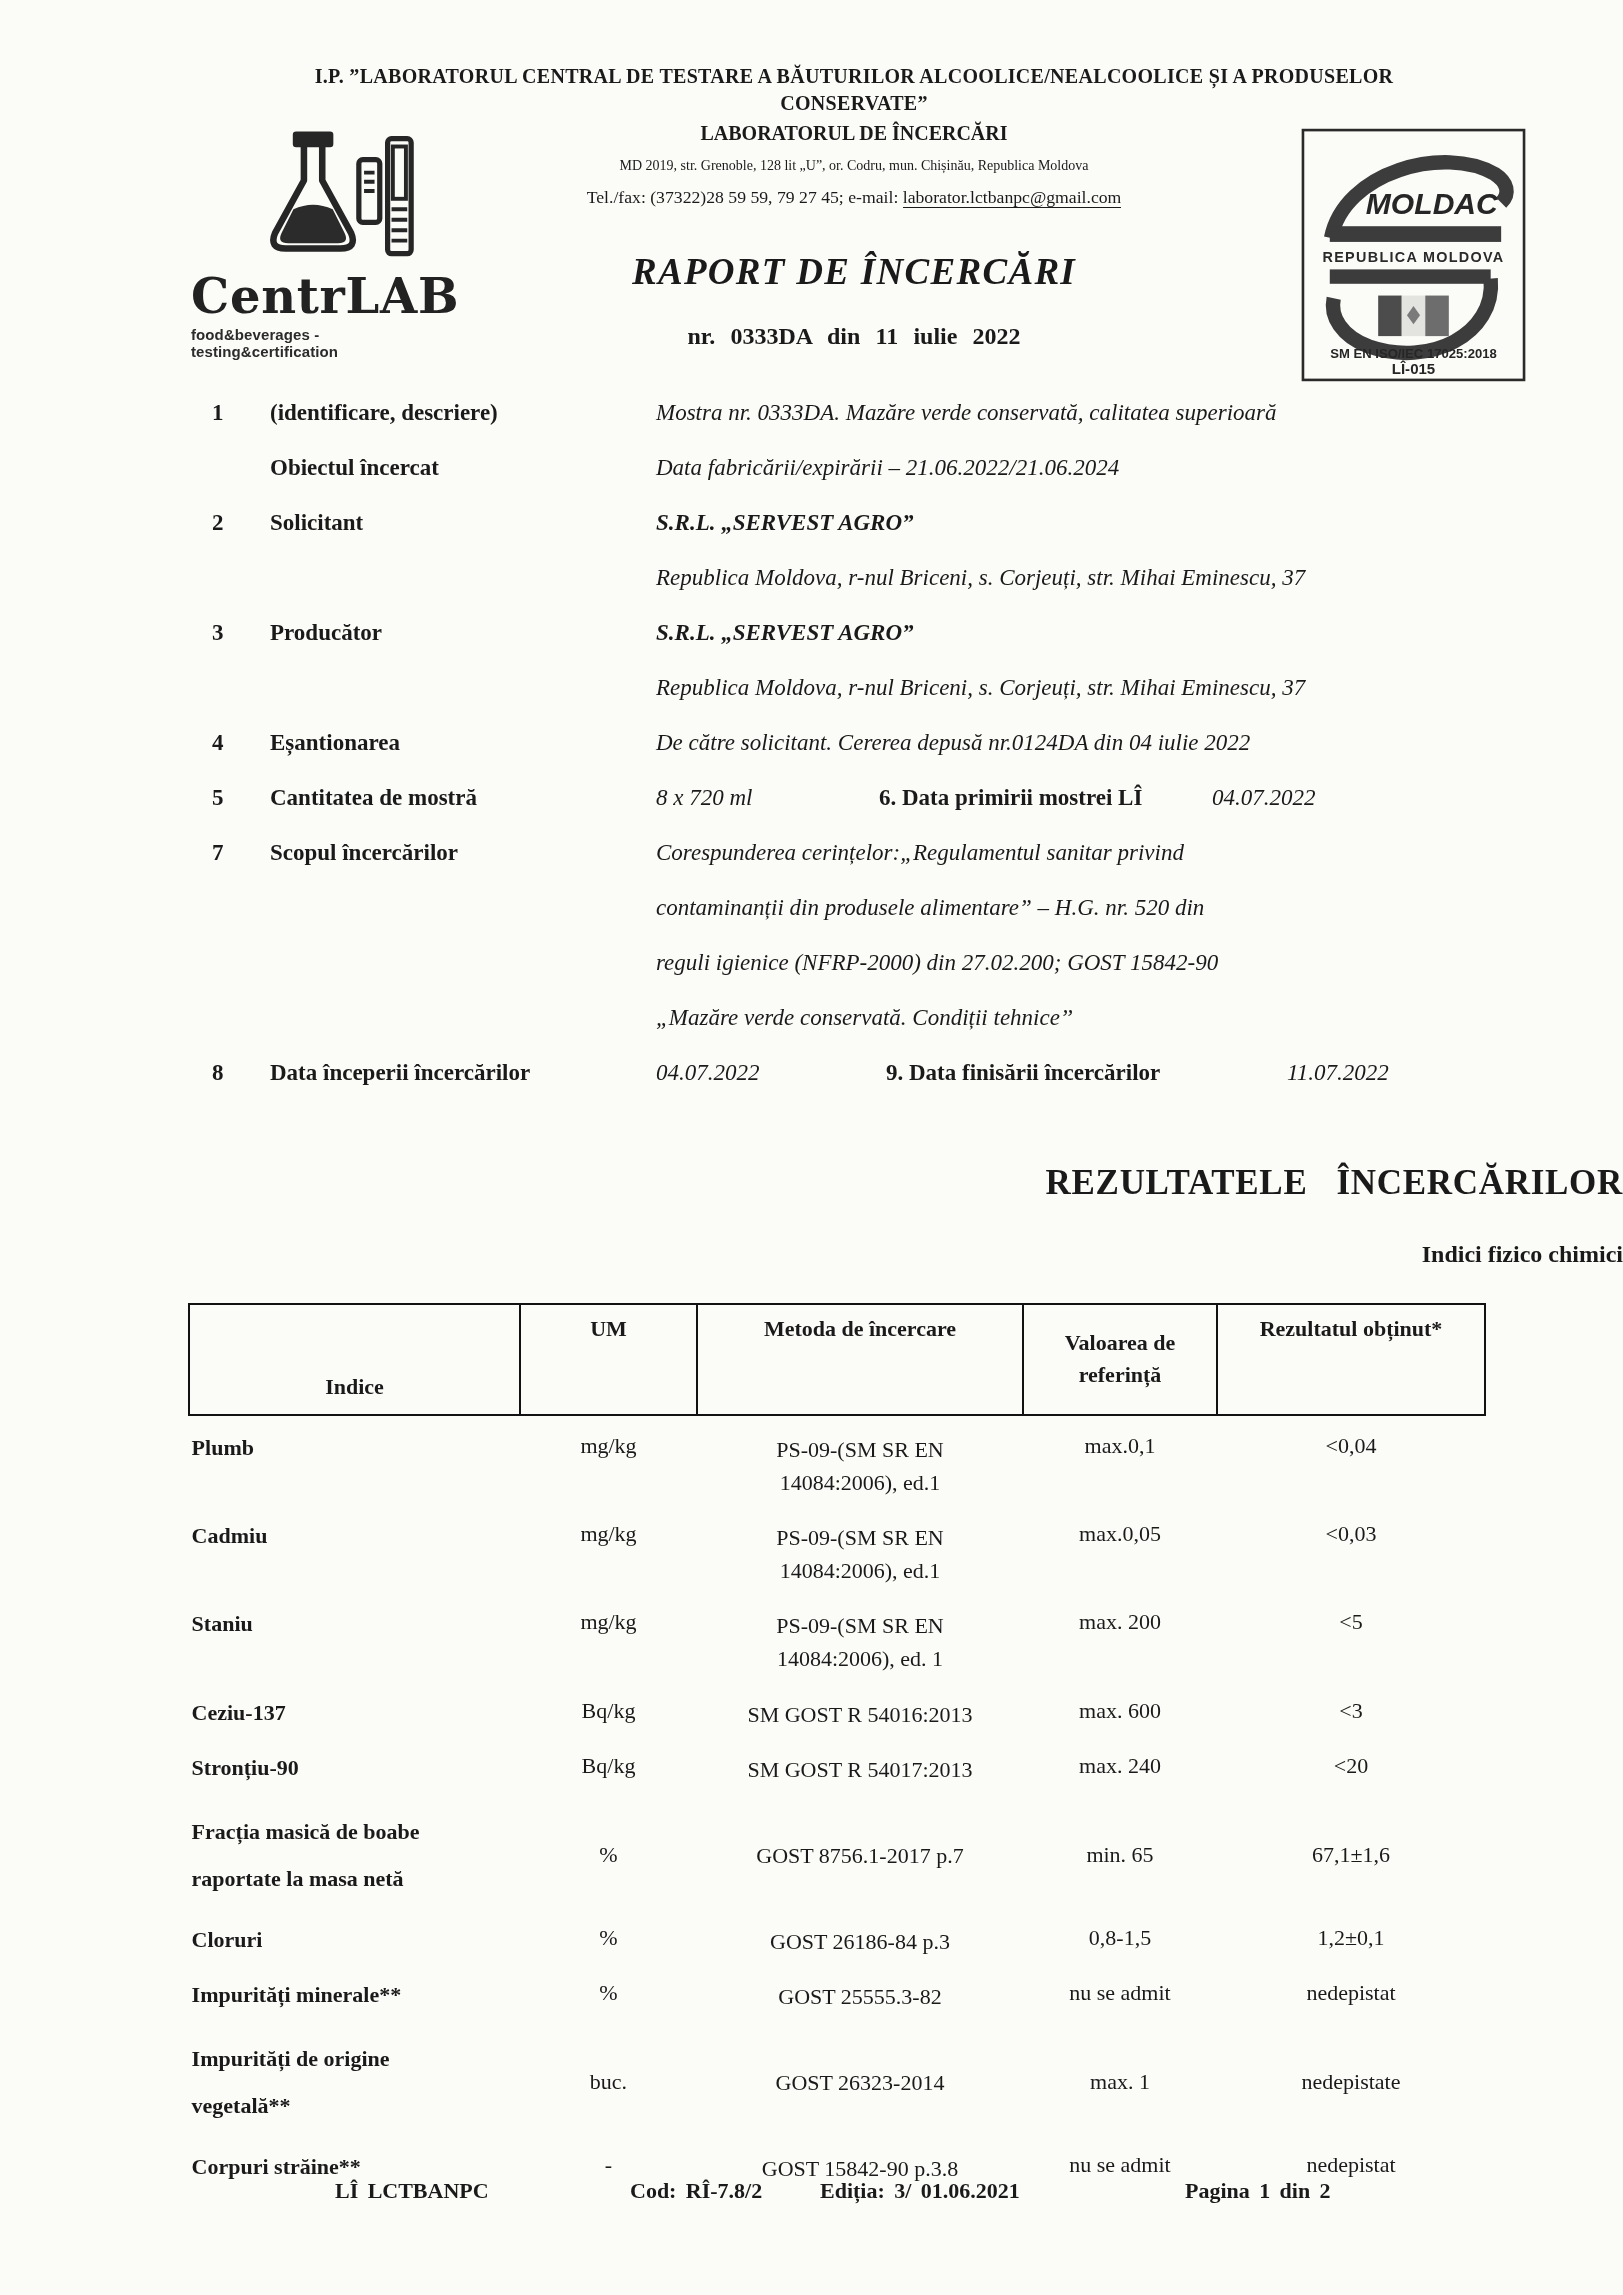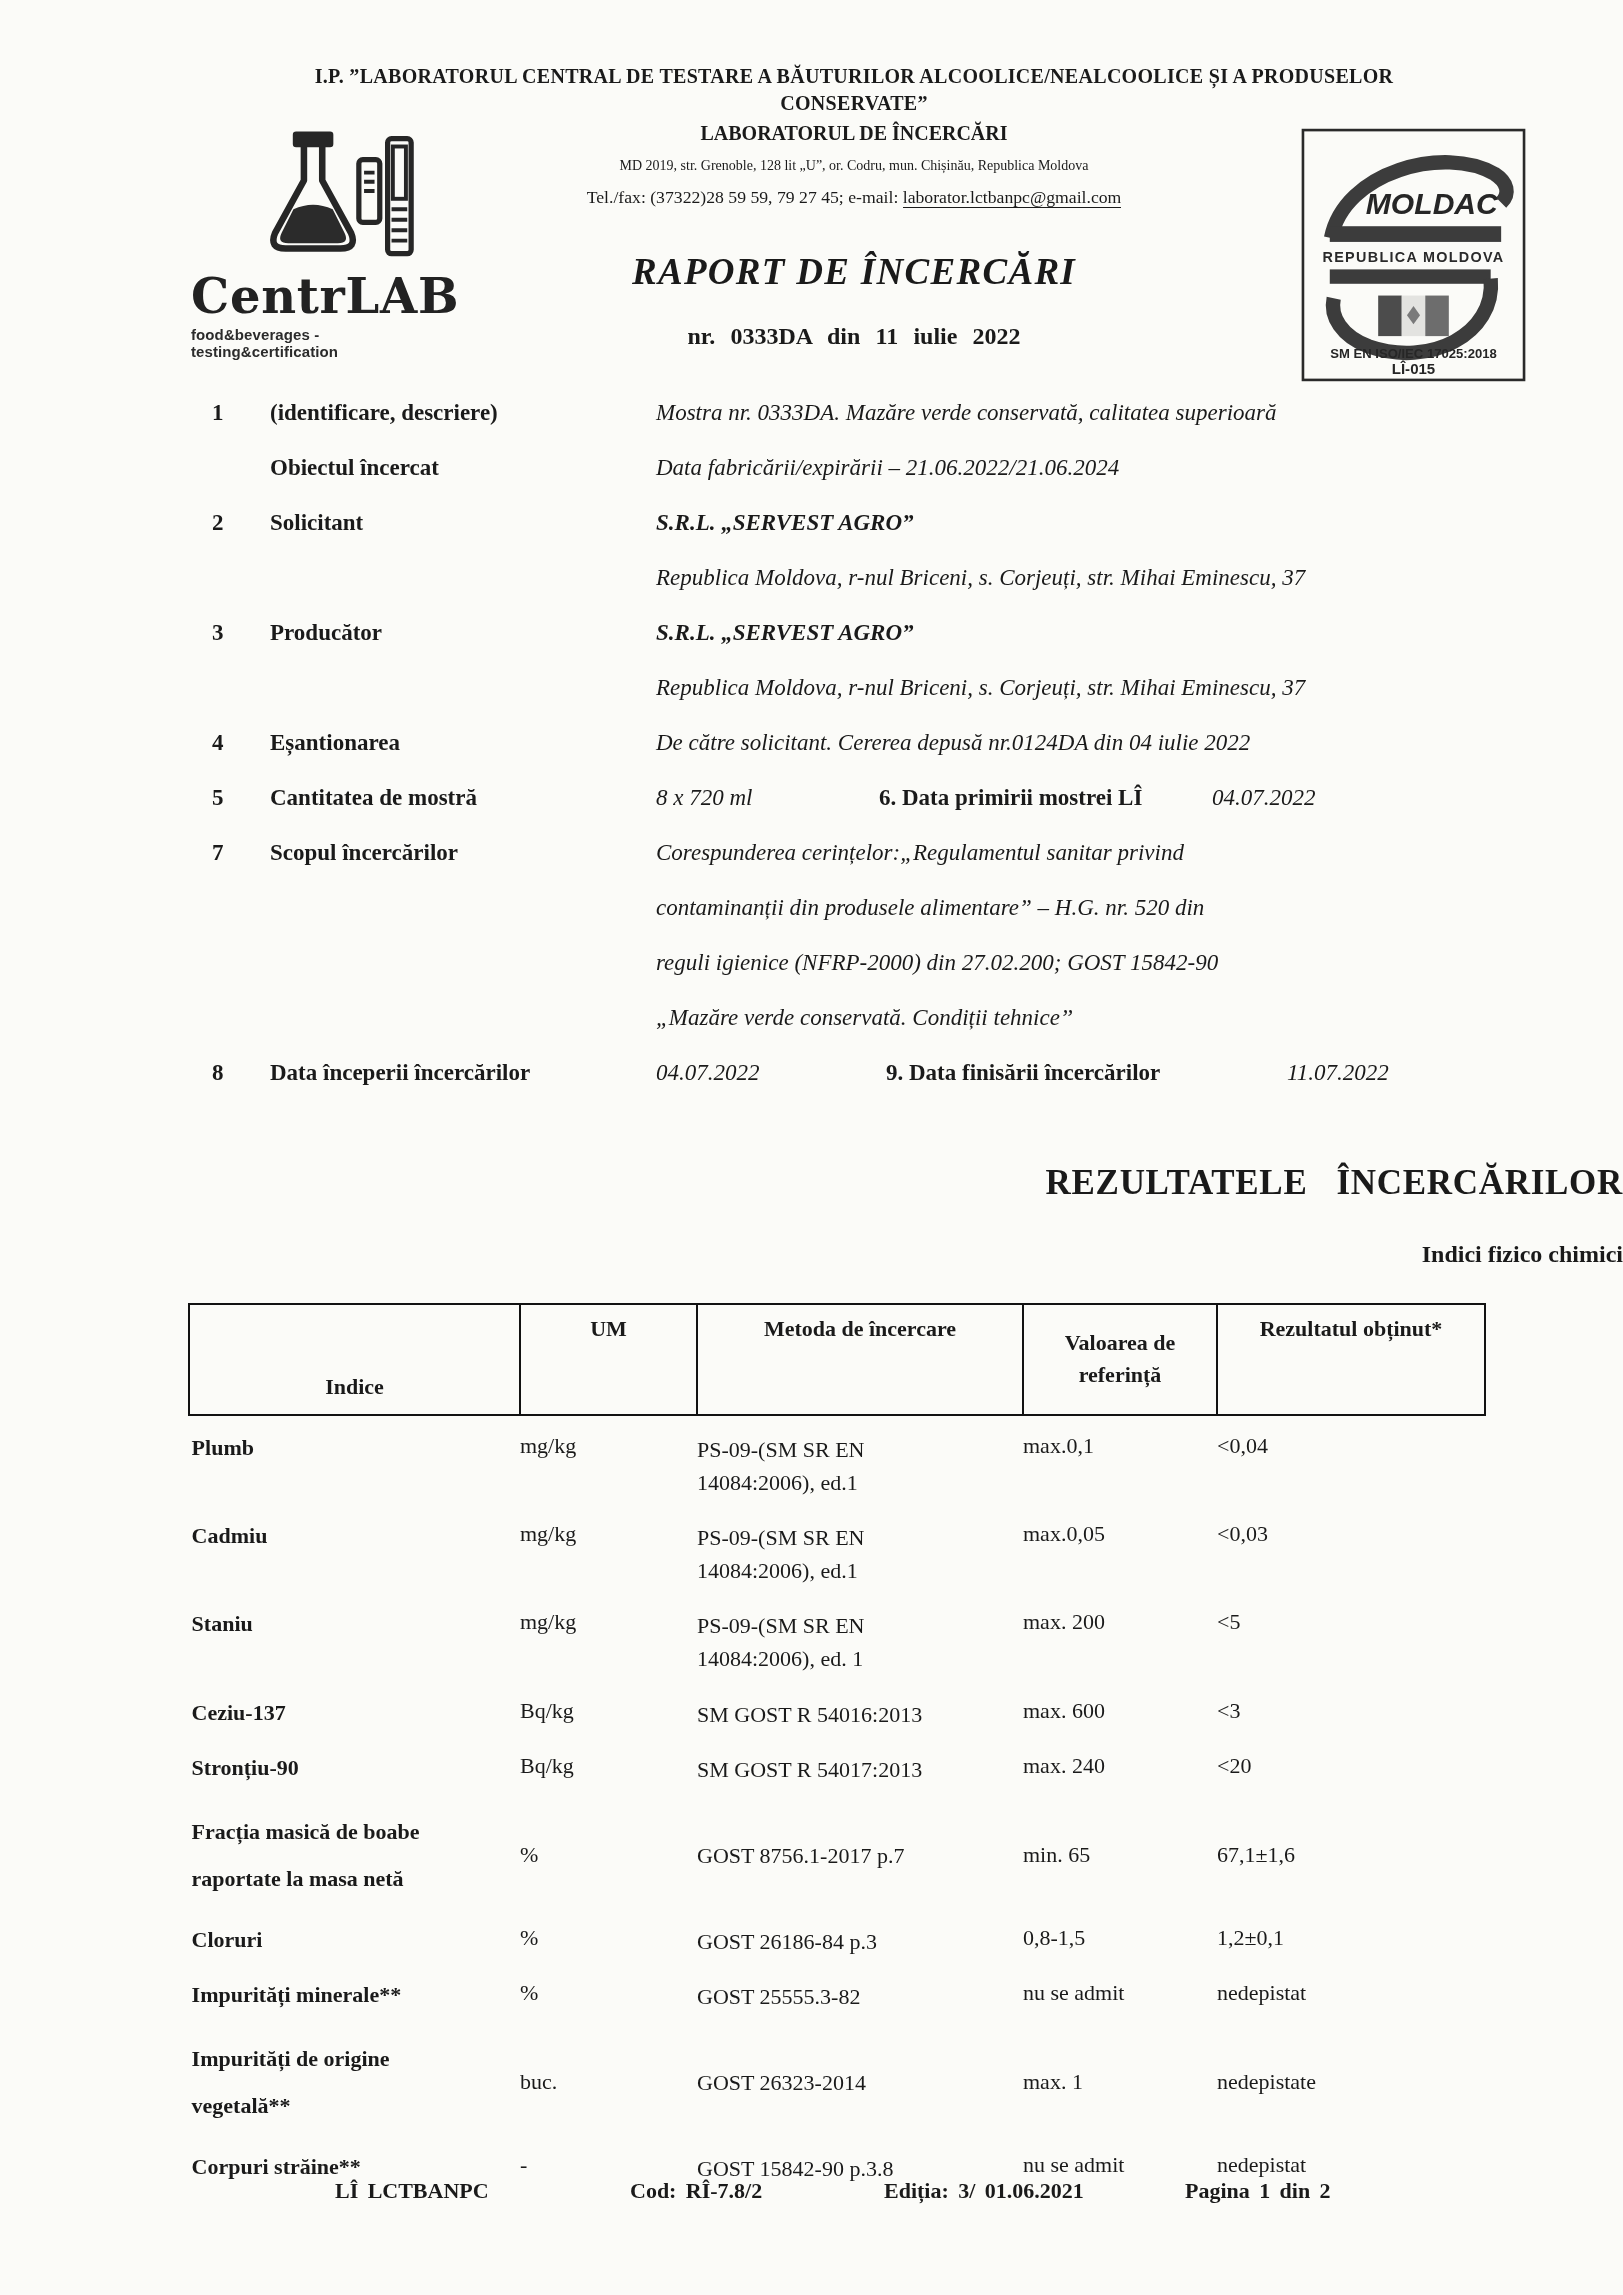--- a/index.html
+++ b/index.html
@@ -53,31 +53,31 @@
   
   table.res{border-collapse:collapse;table-layout:fixed;margin:35px 0 0 188px;width:1295px;font-size:22px;}
   table.res col.c1{width:331px;} table.res col.c2{width:177px;}
   table.res col.c3{width:326px;} table.res col.c4{width:194px;} table.res col.c5{width:268px;}
   table.res thead th{
     border:2.6px solid #121212;font-weight:700;height:84px;
     vertical-align:top;padding-top:10.5px;background:#fbfbf8;
   }
   table.res thead th.h-ind{vertical-align:bottom;padding-bottom:14.4px;}
   table.res thead th.h-ref{vertical-align:middle;padding-top:0;line-height:1.45;}
-  table.res tbody td{padding:17px 0 5.2px 0;text-align:left;vertical-align:top;}
+  table.res tbody td{padding:17px 0 5.2px 0;text-align:center;vertical-align:top;}
   table.res tbody td.c-ind{text-align:left;font-weight:700;padding-left:2.6px;}
   .ind-line{line-height:1.4;white-space:nowrap;}
   tr.multi .ind-line{line-height:2.15;}
   tr.multi td:not(.c-ind){vertical-align:middle;}
   .met-line{line-height:1.5;}
 
   
   .foot{position:absolute;top:2178px;left:0;width:100%;font-size:22px;font-weight:700;word-spacing:3.9px;}
   .foot span{position:absolute;white-space:nowrap;}
-  .f1{left:335px;} .f2{left:630px;} .f3{left:884px;} .f4{left:1185px;}
+  .f1{left:335px;} .f2{left:630px;} .f3{left:820px;} .f4{left:1185px;}
 
   svg text{font-family:"Liberation Sans","DejaVu Sans",sans-serif;}
 </style>
 </head>
 <body>
 
 <div class="sheet">
 
   <div class="logo">
     <div class="flask-wrap">

